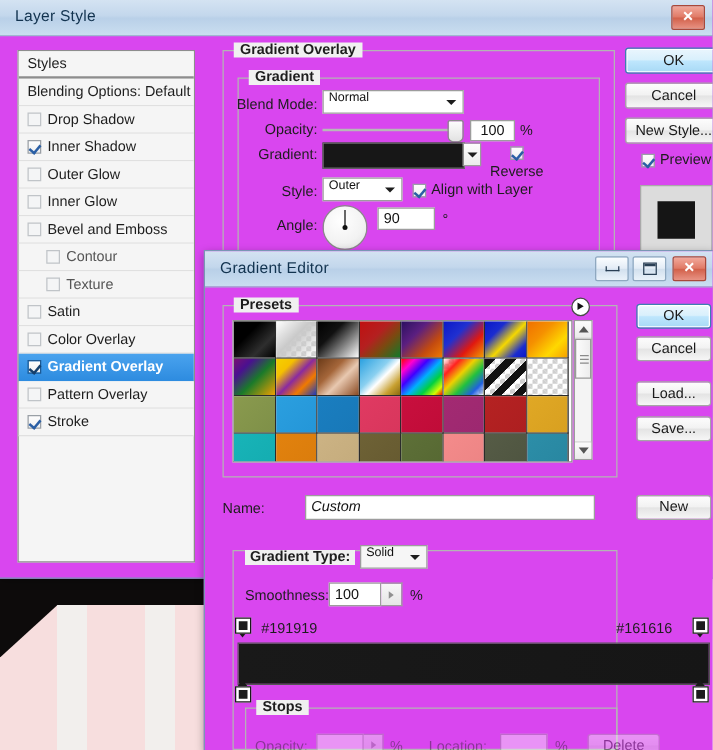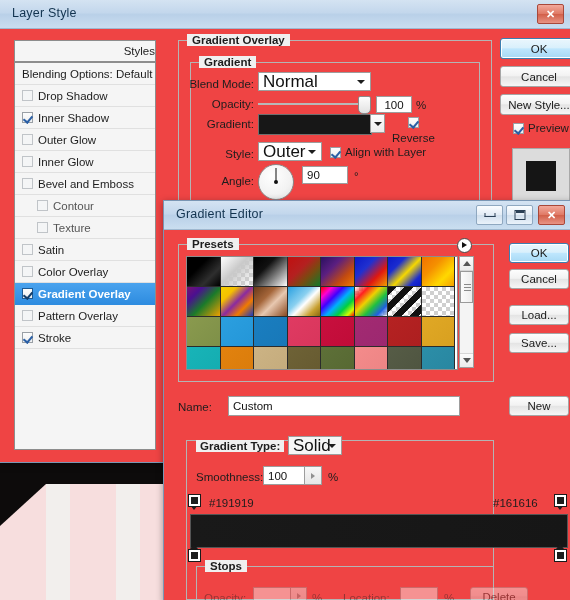--- a/index.html
+++ b/index.html
@@ -32,21 +32,21 @@
     background:#cfe0ee;border-left:1px solid #9ab6ce;border-right:1px solid #9ab6ce;
   }
   #doc-far-pane{
     position:absolute;left:497px;top:462px;width:73px;height:138px;
     background:#f0eeea;border-left:1px solid #d2cfc9;
   }
 
   
   .win{
     position:absolute;
-    background:#ef4444;
+    background:#d946ef;
     border:1px solid #7a96b4;
     box-shadow:0 2px 7px rgba(0,0,0,.35);
   }
   .titlebar{
     height:28px;position:relative;
     background:linear-gradient(180deg,#d4e3f2 0%,#c3d7ec 45%,#b9d0e8 52%,#cadef0 100%);
     border-bottom:1px solid #9fb8d0;
   }
   .titlebar .ttl{
     position:absolute;left:12px;top:6px;font-size:12.5px;color:#12334f;
@@ -94,22 +94,22 @@
     position:absolute;box-sizing:border-box;
     border:1px solid #9d9d9d;background:#fff;
     font-size:11.5px;color:#111;
     display:flex;align-items:center;padding:0 4px;
   }
   .inp.c{justify-content:center;}
 
   .combo{
     position:absolute;box-sizing:border-box;
     border:1px solid #9d9d9d;background:#fff;
-    font-size:17px;color:#111;
-    display:flex;align-items:center;padding:0 4px;
+    font-size:10px;color:#111;
+    display:flex;align-items:flex-start;padding:0 4px;
   }
   .combo .arrow{
     position:absolute;right:5px;top:50%;transform:translateY(-50%);
     width:0;height:0;border-left:4px solid transparent;border-right:4px solid transparent;
     border-top:4px solid #1d1d1d;
   }
   .spin{
     position:absolute;box-sizing:border-box;
     border:1px solid #9d9d9d;border-left:none;
     background:linear-gradient(180deg,#f7f7f7,#e6e6e6);
@@ -138,21 +138,21 @@
   #styles-list{
     position:absolute;left:14px;top:40px;width:140px;height:408px;
     border:1px solid #8d8d8d;background:#f5f5f5;
   }
   .style-row{
     position:relative;height:22px;box-sizing:border-box;
     display:flex;align-items:center;padding-left:7px;gap:5px;
     border-bottom:1px solid #e0e0e0;font-size:11.5px;color:#1d1d1d;
     background:#f5f5f5;
   }
-  .style-row.head{font-size:11.5px;border-bottom:2px solid #8d8d8d;background:#f5f5f5;justify-content:flex-end;}
+  .style-row.head{font-size:11.5px;border-bottom:2px solid #8d8d8d;background:#f5f5f5;}
   .style-row.sub{padding-left:22px;color:#555;}
   .style-row.sel{
     background:linear-gradient(180deg,#4aa3ee,#2e8ce0);
     color:#fff;font-weight:bold;border-bottom:1px solid #2e8ce0;
   }
   .style-row.sel .box{border-color:#1d5a94;}
   .style-row.sel .box.on::after{border-color:#153f6b;}
 
   #go-group{left:178px;top:40px;width:312px;height:408px;}
   #grad-group{left:190px;top:62px;width:288px;height:380px;}
@@ -492,21 +492,21 @@
   <span>Cancel</span>
 </div>
 <div class="btn" style="left:509px;top:305px;width:60px;height:20px;">
   <span>Load...</span>
 </div>
 <div class="btn" style="left:509px;top:333px;width:60px;height:20px;">
   <span>Save...</span>
 </div>
 
 <div class="lbl" style="left:178px;top:401px;">Name:</div>
-<div class="inp" style="left:228px;top:396px;width:232px;height:20px;">
+<div class="inp" style="left:244px;top:396px;width:232px;height:20px;font-style:italic;">
   <span>Custom</span>
 </div>
 <div class="btn" style="left:509px;top:396px;width:60px;height:20px;">
   <span>New</span>
 </div>
 
 <div class="group" id="ge-type"></div>
 <div class="lbl" style="left:196px;top:440px;background:#f0f0f0;padding:0 4px;font-weight:bold;font-size:11.5px;">Gradient Type:</div>
 <div class="combo" style="left:288px;top:436px;width:54px;height:19px;background:#f6f6f6;border-color:#9d9d9d;">
   <span>Solid</span>

